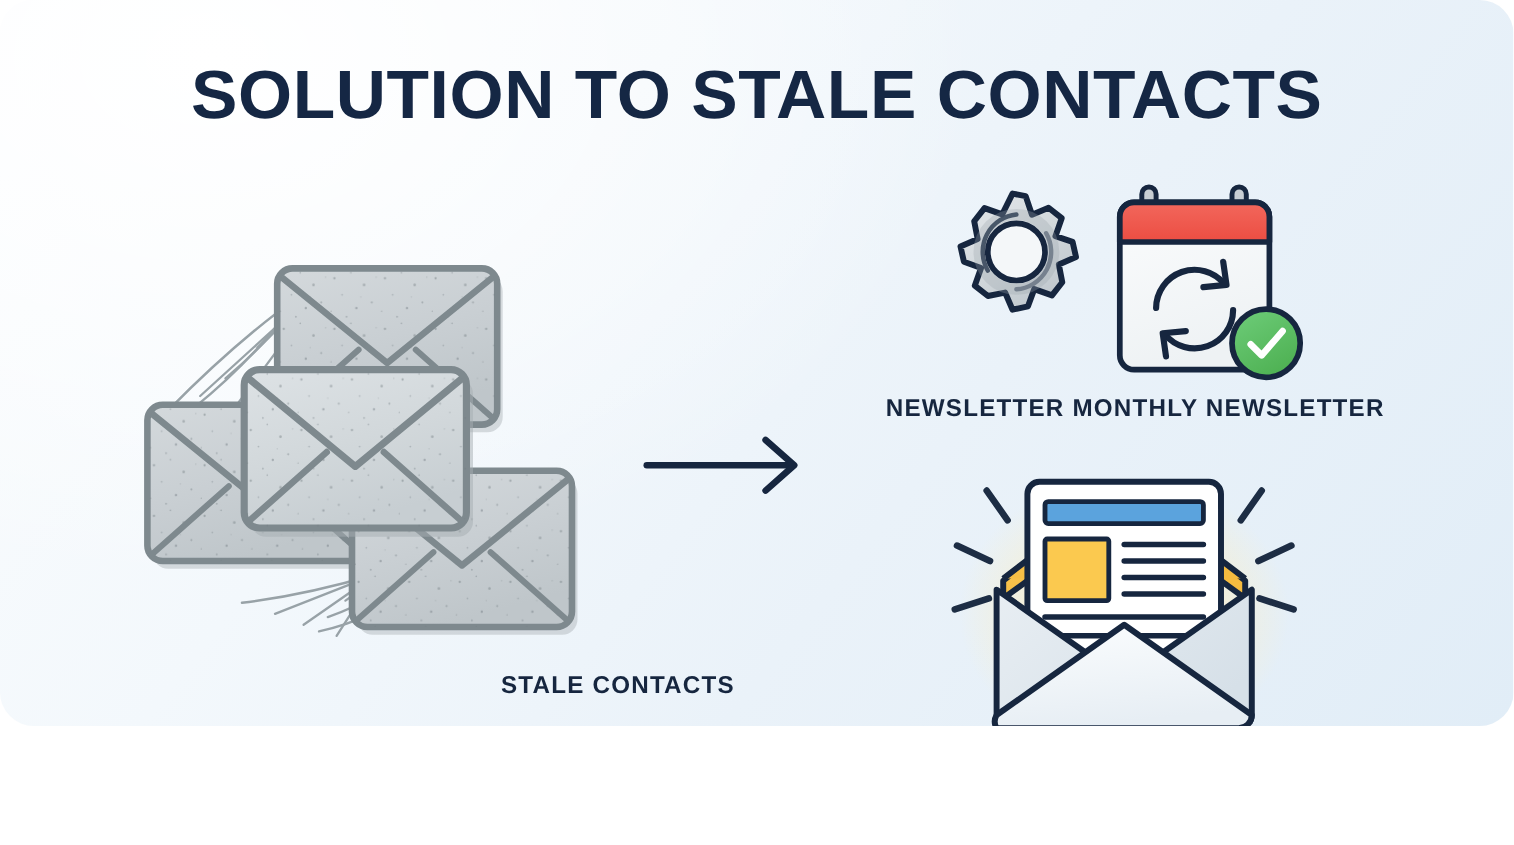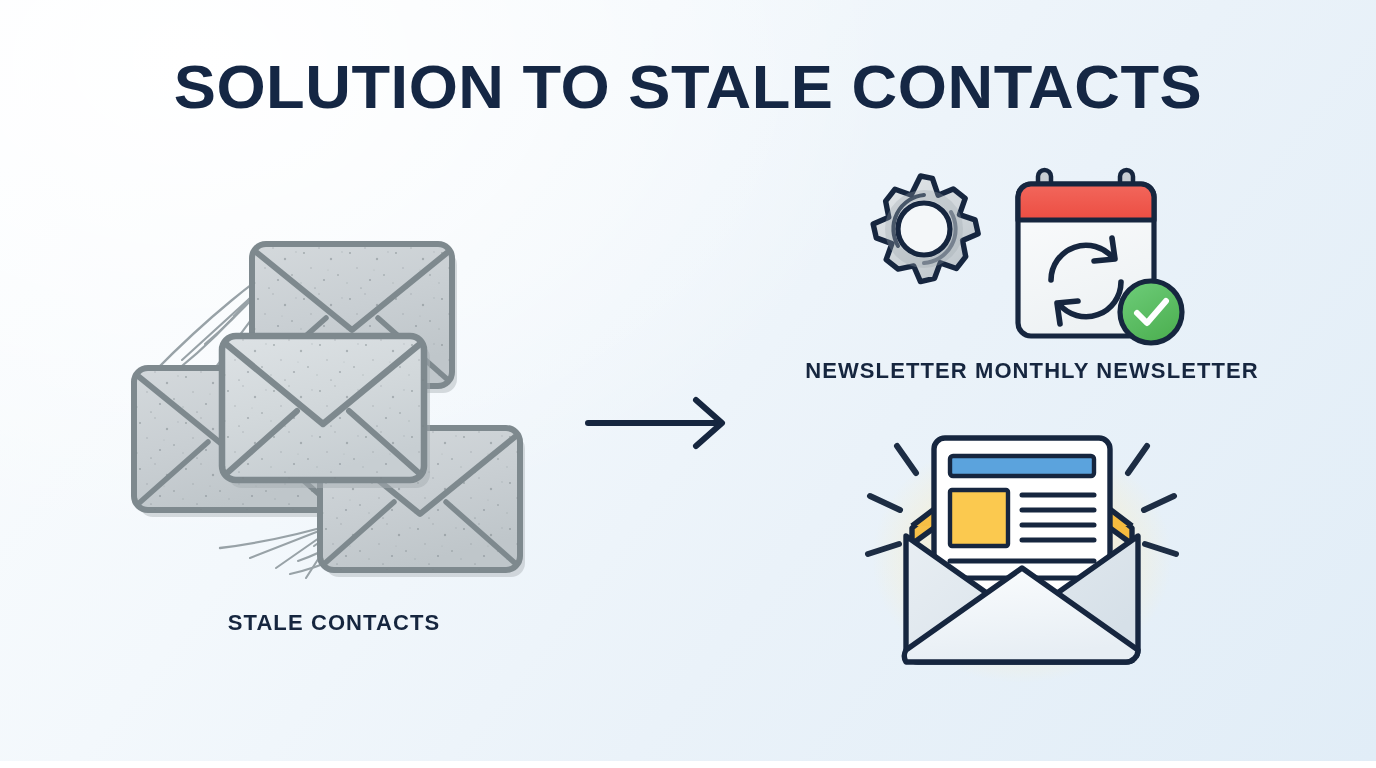--- a/index.html
+++ b/index.html
@@ -4,26 +4,27 @@
 <title>Solution to Stale Contacts</title>
 <style>
   html, body {
     margin: 0;
     padding: 0;
     background: #ffffff;
   }
   #canvas {
     position: relative;
     width: 1376px;
-    height: 761px;
+    height: 660px;
     overflow: hidden;
     background:
       radial-gradient(ellipse 900px 620px at 14% 8%, #ffffff 0%, rgba(255,255,255,0.35) 52%, rgba(255,255,255,0) 78%),
       linear-gradient(128deg, #fbfdfe 0%, #f3f8fc 34%, #eaf2f9 62%, #e1edf7 100%);
     font-family: "Liberation Sans", "DejaVu Sans", sans-serif;
+    border-radius: 31px;
     -webkit-font-smoothing: antialiased;
   }
 
   
   #title {
     position: absolute;
     left: 0;
     top: 56px;
     width: 1376px;
     text-align: center;
@@ -41,21 +42,21 @@
   .caption {
     position: absolute;
     font-size: 21px;
     font-weight: 700;
     letter-spacing: 1.1px;
     color: #16263f;
     text-align: center;
     white-space: nowrap;
     line-height: 1;
   }
-  #caption-stale     { left: 0;   top: 612px; width: 668px; font-size: 22px; }
+  #caption-stale     { left: 0;   top: 612px; width: 668px; font-size: 22px; text-align: right; }
   #caption-newsletter{ left: 688px; top: 360px; width: 688px; font-size: 22px; }
   #caption-engaged   { left: 688px; top: 690px; width: 688px; font-size: 22px; }
 
   
   .art {
     position: absolute;
     display: block;
   }
   #stale-art      { left: 110px; top: 232px; width: 460px; height: 368px; }
   #arrow-art      { left: 570px; top: 392px; width: 180px; height: 62px; }

